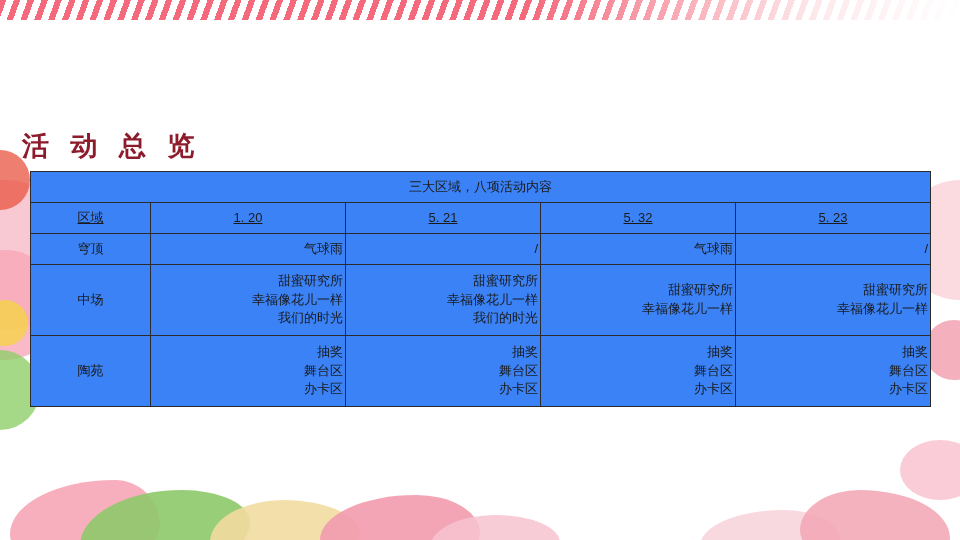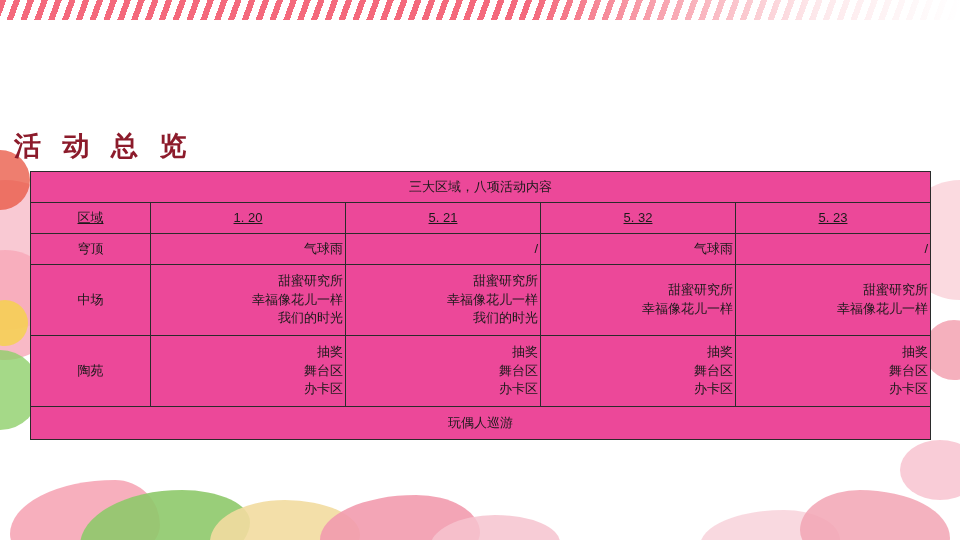--- a/index.html
+++ b/index.html
@@ -148,38 +148,38 @@
   }
 
   
   .content {
     position: absolute;
     inset: 0;
   }
 
   .page-title {
     position: absolute;
-    left: 14px;
+    left: 22px;
     top: 128px;
     font-size: 27px;
     font-weight: bold;
     letter-spacing: 7px;
     color: #8c1b2b;
     font-family: "Liberation Sans", sans-serif;
     white-space: nowrap;
   }
 
   table.overview {
     position: absolute;
     left: 30px;
     top: 171px;
     width: 900px;
     border-collapse: collapse;
     table-layout: fixed;
-    background: #ec4899;
+    background: #3b82f6;
   }
   table.overview td {
     border: 1px solid #2b2b2b;
     text-align: center;
     vertical-align: middle;
     font-size: 13px;
     color: #1a1a1a;
     font-family: "Liberation Sans", sans-serif;
     padding: 4px 2px;
     line-height: 1.45;
@@ -302,20 +302,17 @@
             <span>舞台区</span>
             <span>办卡区</span>
           </td>
           <td class="cell-lines">
             <span>抽奖</span>
             <span>舞台区</span>
             <span>办卡区</span>
           </td>
         </tr>
 
-        <tr class="row-footer">
-          <td colspan="5">玩偶人巡游</td>
-        </tr>
       </tbody>
     </table>
 
   </div>
 </div>
 
 </body></html>

